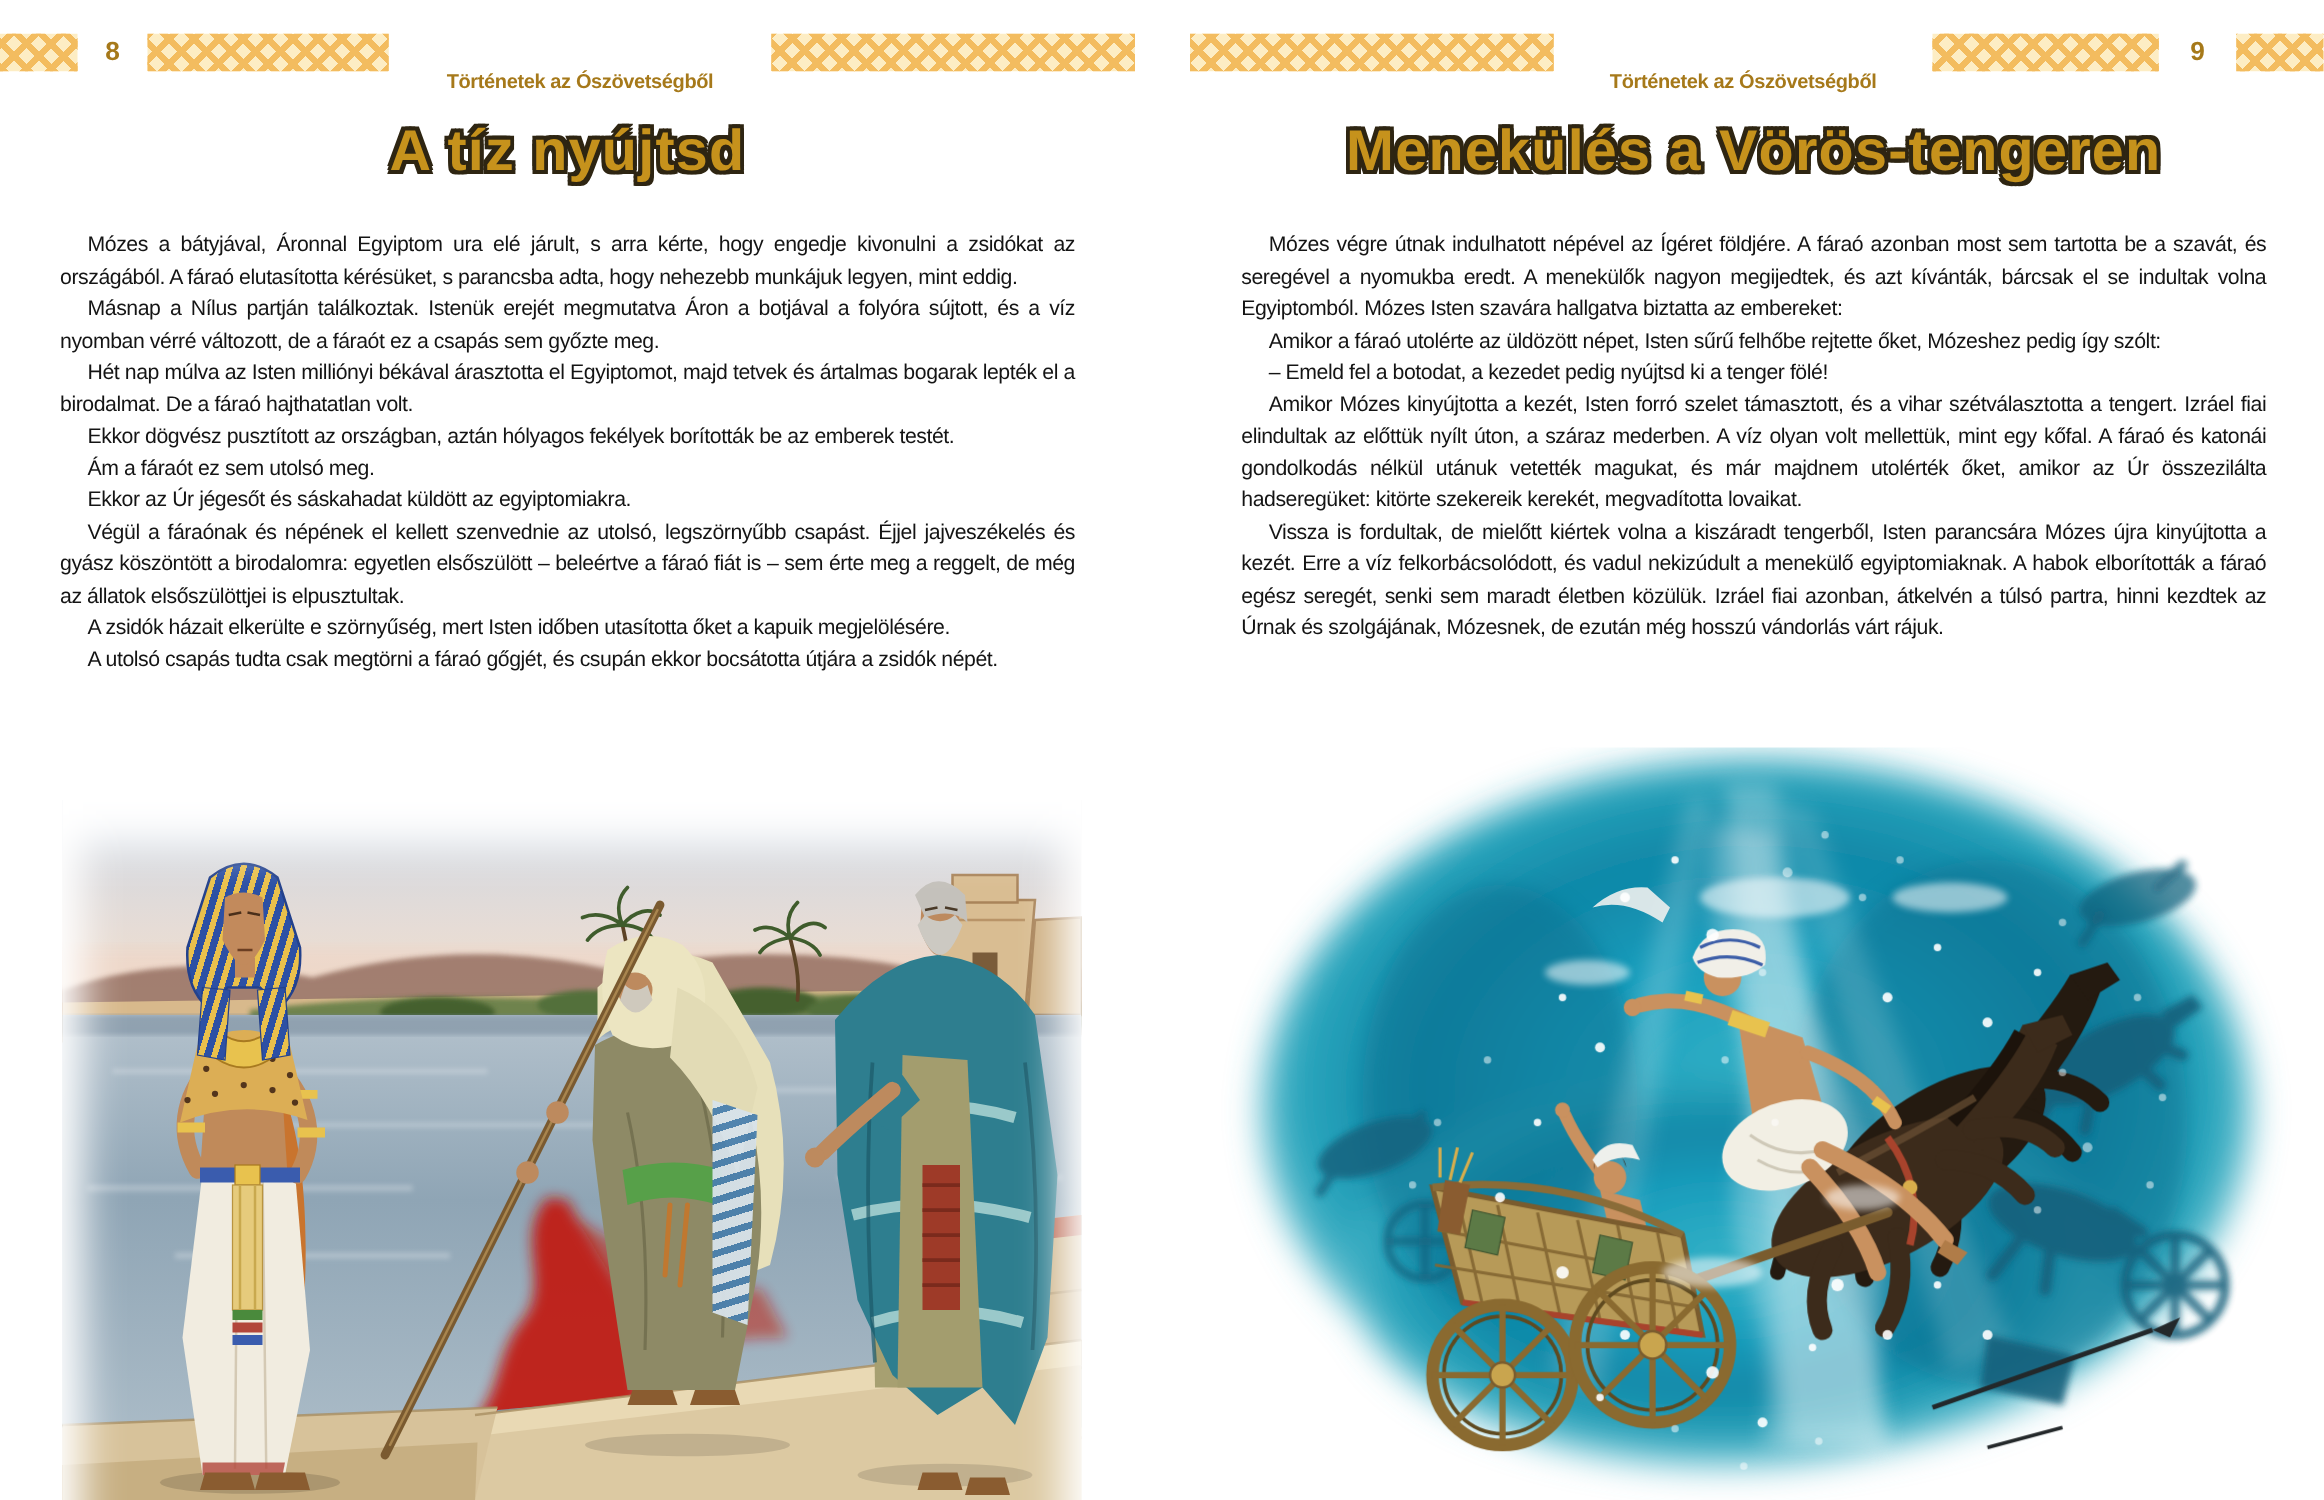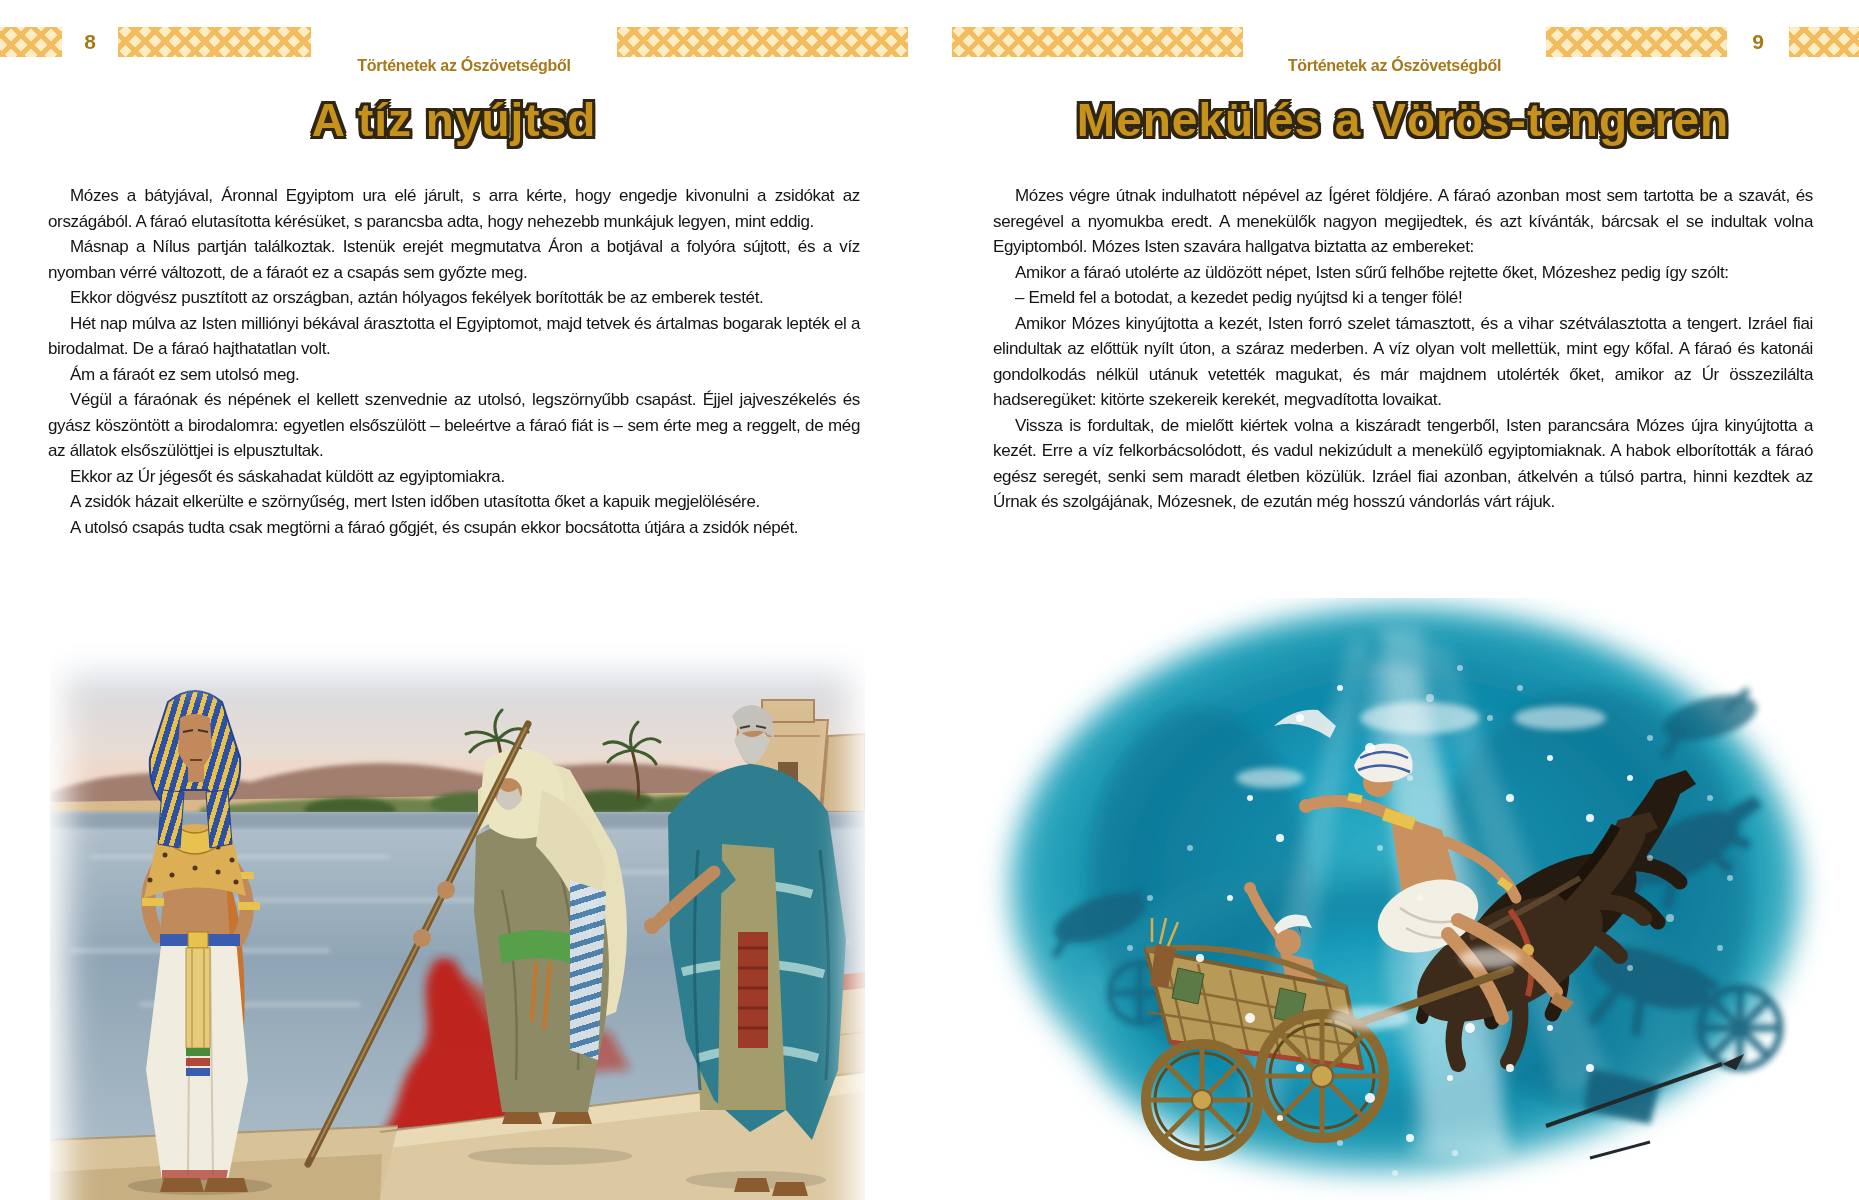--- a/index.html
+++ b/index.html
@@ -70,25 +70,25 @@
   <div class="page-num" style="left:1727px;width:62px">9</div>
   <div class="band-seg" style="left:1789px;width:70px"></div>
 
   <div class="chapter-title" style="left:48px;width:812px">A tíz nyújtsd</div>
   <div class="chapter-title" style="left:993px;width:820px">Menekülés a Vörös-tengeren</div>
 
   <div class="text-col" id="col-left">
 
   <p>Mózes a bátyjával, Áronnal Egyiptom ura elé járult, s arra kérte, hogy engedje kivonulni a zsidókat az országából. A fáraó elutasította kérésüket, s parancsba adta, hogy nehezebb munkájuk legyen, mint eddig.</p>
       <p>Másnap a Nílus partján találkoztak. Istenük erejét megmutatva Áron a botjával a folyóra sújtott, és a víz nyomban vérré változott, de a fáraót ez a csapás sem győzte meg.</p>
+      <p>Hét nap múlva az Isten milliónyi békával árasztotta el Egyiptomot, majd tetvek és ártalmas bogarak lepték el a birodalmat. De a fáraó hajthatatlan volt.</p>
       <p>Ekkor dögvész pusztított az országban, aztán hólyagos fekélyek borították be az emberek testét.</p>
-      <p>Hét nap múlva az Isten milliónyi békával árasztotta el Egyiptomot, majd tetvek és ártalmas bogarak lepték el a birodalmat. De a fáraó hajthatatlan volt.</p>
       <p>Ám a fáraót ez sem utolsó meg.</p>
+      <p>Ekkor az Úr jégesőt és sáskahadat küldött az egyiptomiakra.</p>
       <p>Végül a fáraónak és népének el kellett szenvednie az utolsó, legszörnyűbb csapást. Éjjel jajveszékelés és gyász köszöntött a birodalomra: egyetlen elsőszülött – beleértve a fáraó fiát is – sem érte meg a reggelt, de még az állatok elsőszülöttjei is elpusztultak.</p>
-      <p>Ekkor az Úr jégesőt és sáskahadat küldött az egyiptomiakra.</p>
       <p>A zsidók házait elkerülte e szörnyűség, mert Isten időben utasította őket a kapuik megjelölésére.</p>
       <p>A utolsó csapás tudta csak megtörni a fáraó gőgjét, és csupán ekkor bocsátotta útjára a zsidók népét.</p>
     </div>
   <div class="text-col" id="col-right">
 
   <p>Mózes végre útnak indulhatott népével az Ígéret földjére. A fáraó azonban most sem tartotta be a szavát, és seregével a nyomukba eredt. A menekülők nagyon megijedtek, és azt kívánták, bárcsak el se indultak volna Egyiptomból. Mózes Isten szavára hallgatva biztatta az embereket:</p>
       <p>Amikor a fáraó utolérte az üldözött népet, Isten sűrű felhőbe rejtette őket, Mózeshez pedig így szólt:</p>
       <p>– Emeld fel a botodat, a kezedet pedig nyújtsd ki a tenger fölé!</p>
       <p>Amikor Mózes kinyújtotta a kezét, Isten forró szelet támasztott, és a vihar szétválasztotta a tengert. Izráel fiai elindultak az előttük nyílt úton, a száraz mederben. A víz olyan volt mellettük, mint egy kőfal. A fáraó és katonái gondolkodás nélkül utánuk vetették magukat, és már majdnem utolérték őket, amikor az Úr összezilálta hadseregüket: kitörte szekereik kerekét, megvadította lovaikat.</p>
       <p>Vissza is fordultak, de mielőtt kiértek volna a kiszáradt tengerből, Isten parancsára Mózes újra kinyújtotta a kezét. Erre a víz felkorbácsolódott, és vadul nekizúdult a menekülő egyiptomiaknak. A habok elborították a fáraó egész seregét, senki sem maradt életben közülük. Izráel fiai azonban, átkelvén a túlsó partra, hinni kezdtek az Úrnak és szolgájának, Mózesnek, de ezután még hosszú vándorlás várt rájuk.</p>

